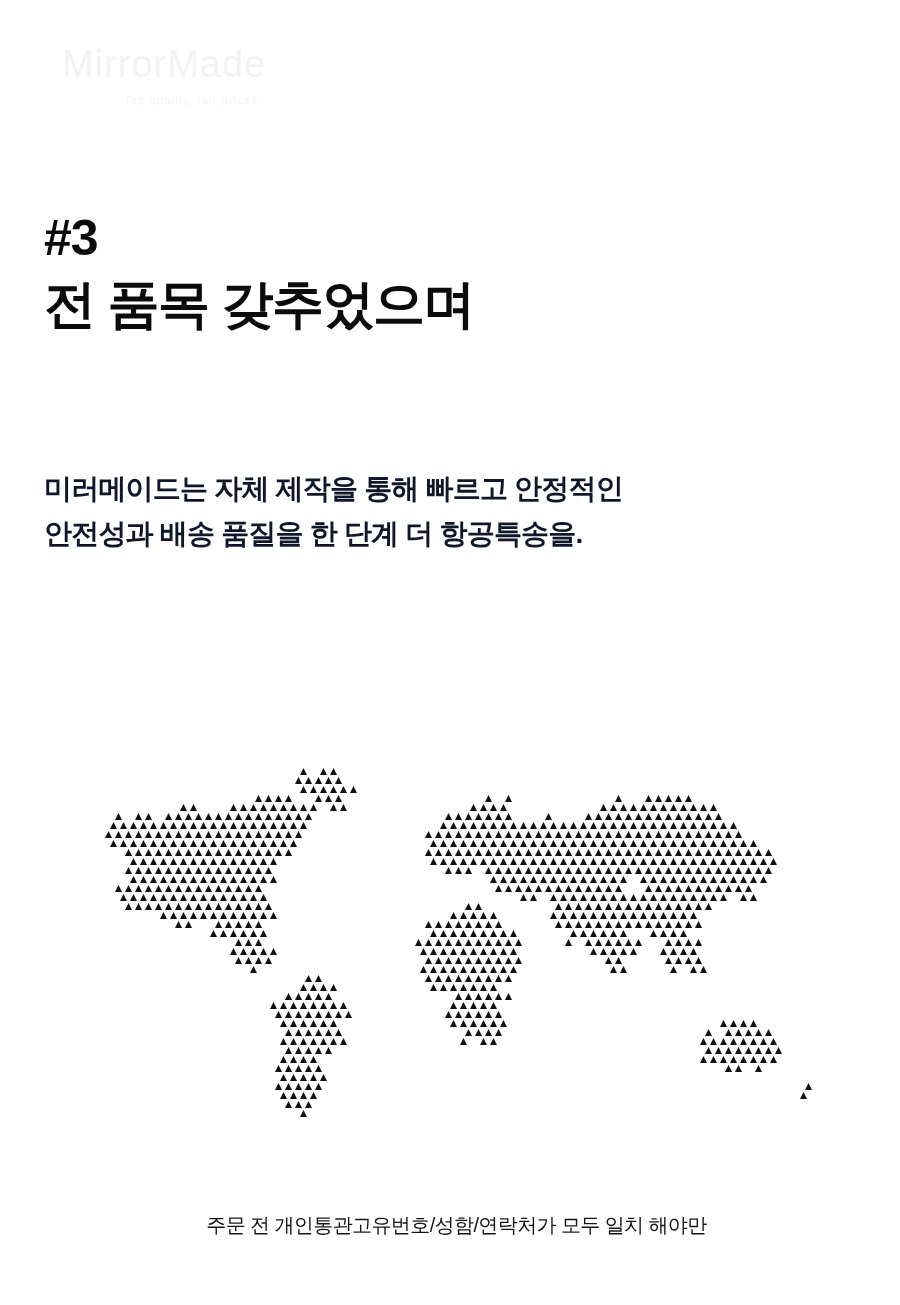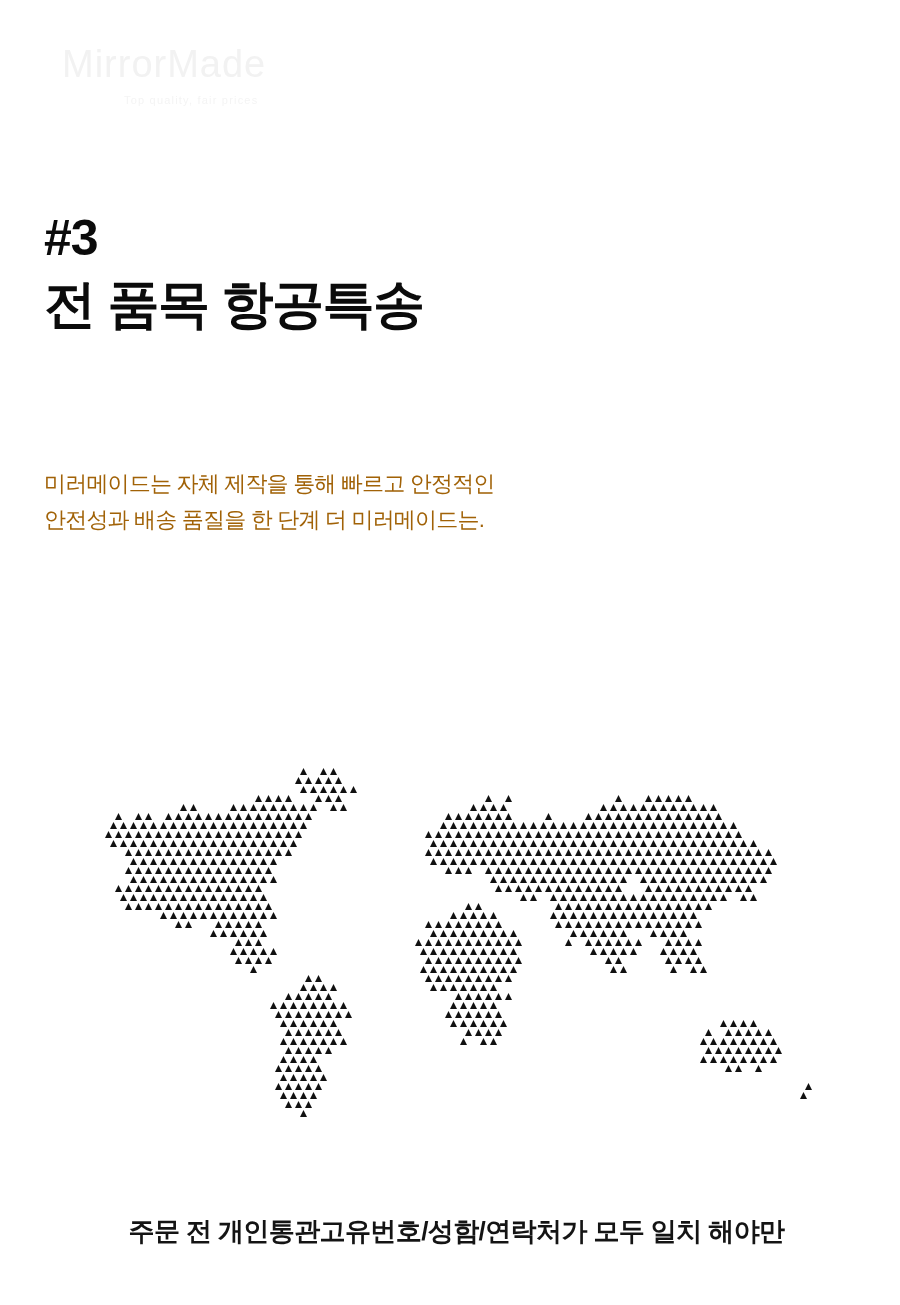--- a/index.html
+++ b/index.html
@@ -66,25 +66,25 @@
   }
 
   
   .body-copy {
     position: absolute;
     top: 466px;
     left: 44px;
     width: 830px;
   }
   .body-line {
-    font-size: 22px;
-    font-weight: 400;
+    font-size: 28px;
+    font-weight: 700;
     line-height: 1.62;
     letter-spacing: -0.8px;
-    color: #a16207;
+    color: #0f172a;
     white-space: nowrap;
   }
 
   
   .map-wrap {
     position: absolute;
     top: 735px;
     left: 0;
     width: 900px;
     height: 420px;
@@ -96,44 +96,44 @@
 
   
   .footnote {
     position: absolute;
     top: 1205px;
     left: 0;
     width: 900px;
     text-align: center;
   }
   .footnote-line {
-    font-size: 26px;
-    font-weight: 700;
+    font-size: 20px;
+    font-weight: 400;
     letter-spacing: -0.6px;
     line-height: 2.05;
     color: #141414;
     padding-left: 13px;
   }
 </style>
 </head>
 <body>
 
 <div class="watermark">
   <div class="watermark-title">MirrorMade</div>
   <div class="watermark-sub">Top quality, fair prices</div>
 </div>
 
 <div class="headline">
   <div class="headline-number">#3</div>
-  <div class="headline-title">전 품목 항공특송</div>
+  <div class="headline-title">전 품목 갖추었으며</div>
 </div>
 
 <div class="body-copy">
   <div class="body-line">미러메이드는 자체 제작을 통해 빠르고 안정적인</div>
-  <div class="body-line">안전성과 배송 품질을 한 단계 더 미러메이드는.</div>
+  <div class="body-line">안전성과 배송 품질을 한 단계 더 항공특송을.</div>
 </div>
 
 <div class="map-wrap">
   <svg class="map-svg" id="map-svg" width="790" height="400" viewBox="0 0 790 400" aria-hidden="true">
       <g fill="#111111">
         <polygon points="245,40 252,40 248.5,33"></polygon>
         <polygon points="265,40 272,40 268.5,33"></polygon>
         <polygon points="275,40 282,40 278.5,33"></polygon>
         <polygon points="240,49 247,49 243.5,42"></polygon>
         <polygon points="250,49 257,49 253.5,42"></polygon>

